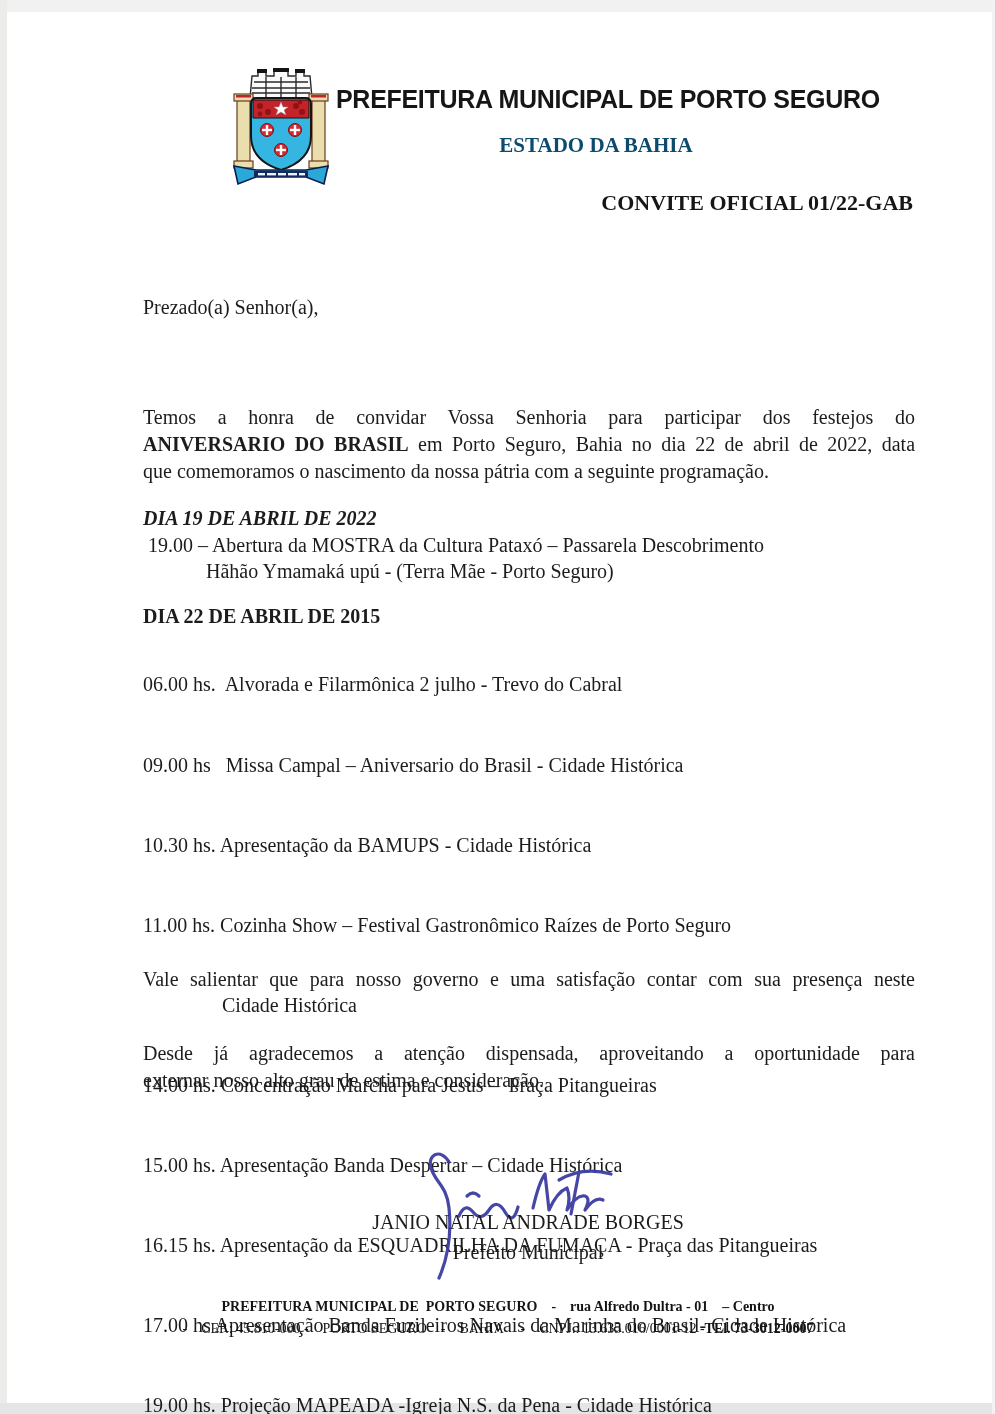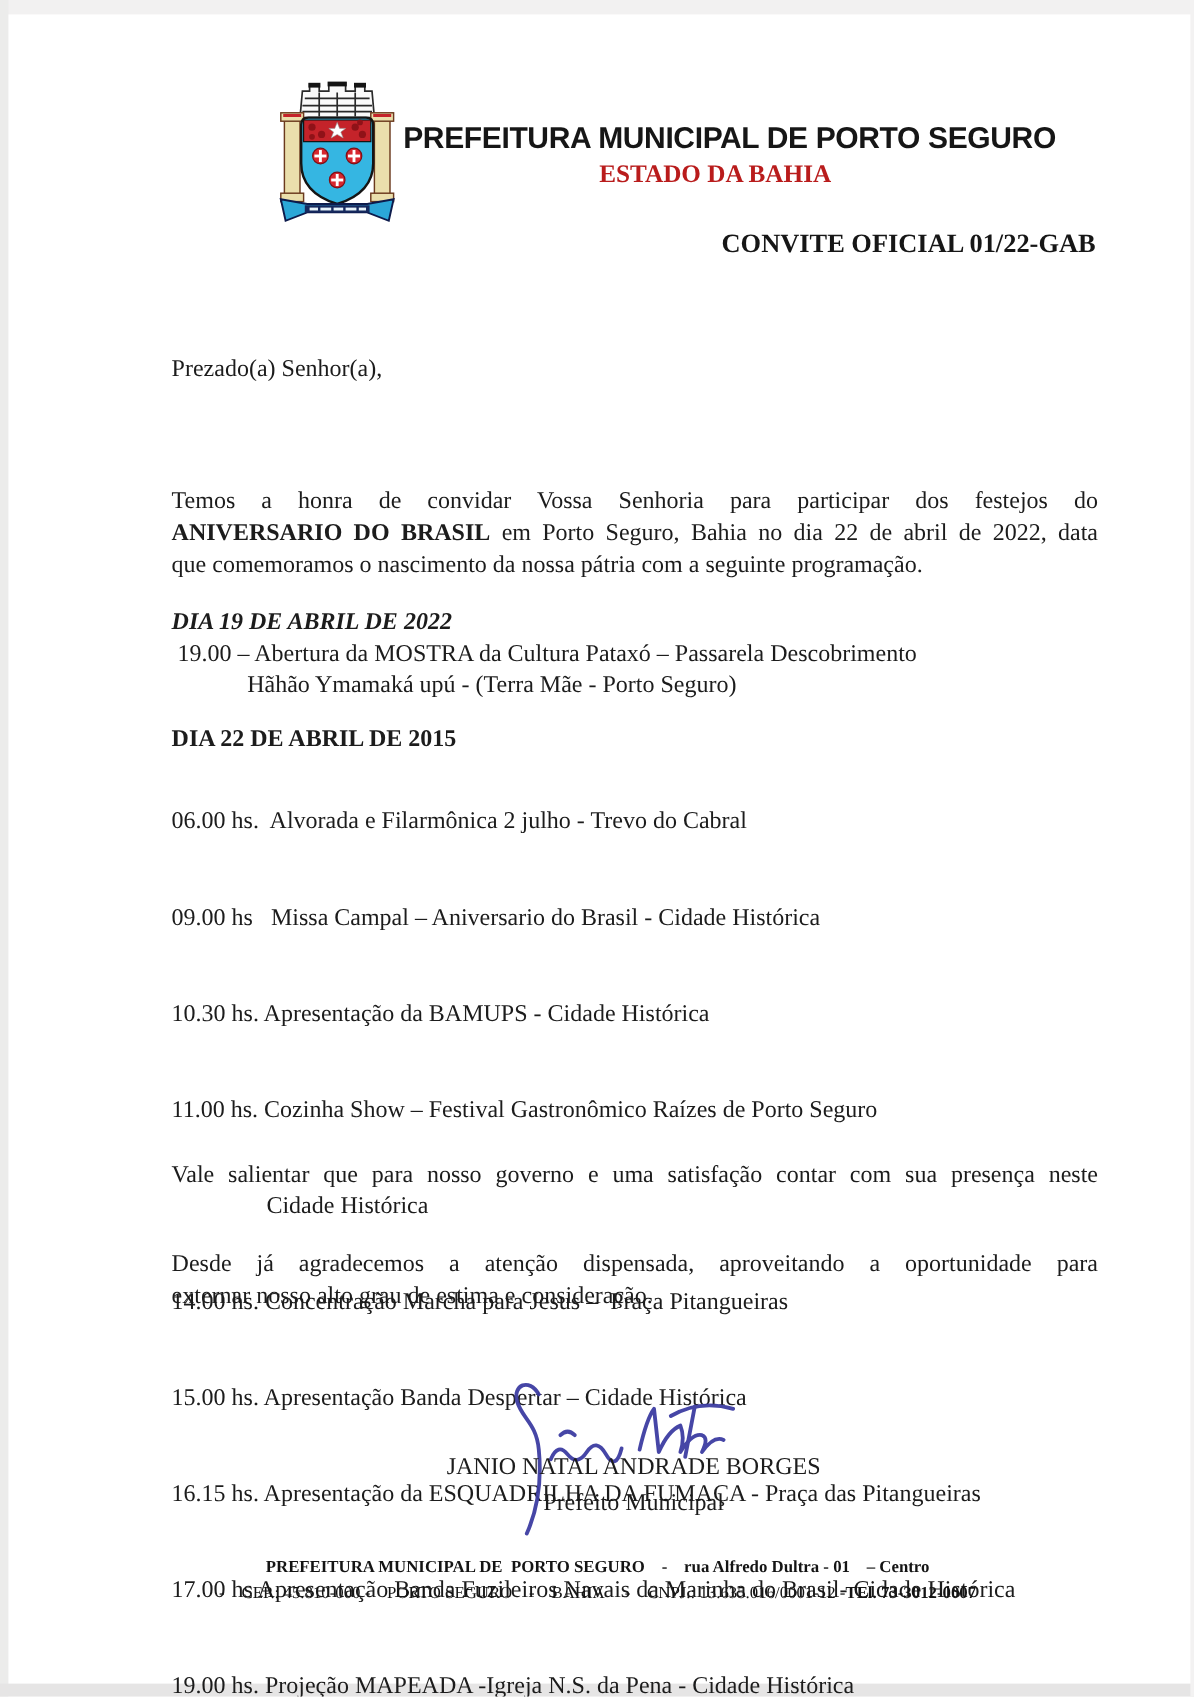--- a/index.html
+++ b/index.html
@@ -19,30 +19,30 @@
   .edge-top    { position:absolute; top:0; left:0; right:0; height:12px; background:#f2f1f1; }
   .edge-left   { position:absolute; top:0; left:0; bottom:0; width:7px;  background:#ececeb; }
   .edge-bottom { position:absolute; left:0; right:0; bottom:0; height:11px; background:#e6e5e5; }
   .edge-right  { position:absolute; top:0; right:0; bottom:0; width:3px; background:#f3f2f2; }
 
   .abs { position:absolute; }
 
   
   .logo { left:230px; top:64px; width:102px; height:122px; }
   .org-name {
-    left:336px; top:101px; width:520px;
+    left:336px; top:85px; width:520px;
     text-align:left; white-space:nowrap;
     font-family:"Liberation Sans", sans-serif;
     font-weight:bold; font-size:25px; letter-spacing:-0.3px; line-height:28px;
     color:#161616;
   }
   .org-sub {
     left:336px; top:132px; width:520px;
     text-align:center; font-weight:bold; font-size:21px; line-height:26px;
-    color:#b91c1c;
+    color:#0c4a6e;
   }
   .doc-ref {
     right:82px; top:190px;
     font-weight:bold; font-size:22px; line-height:26px; white-space:nowrap;
     color:#161616;
   }
 
   
   .bodytext { font-size:20px; line-height:27px; }
   .salutation { left:143px; top:294px; }

